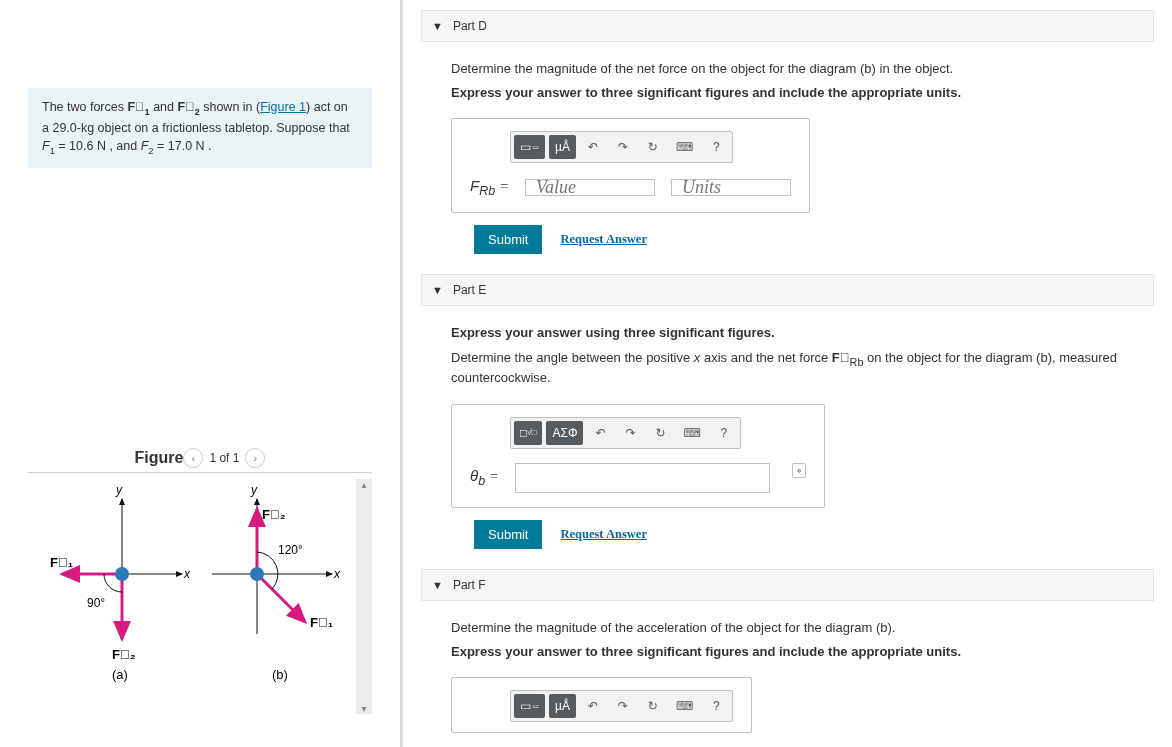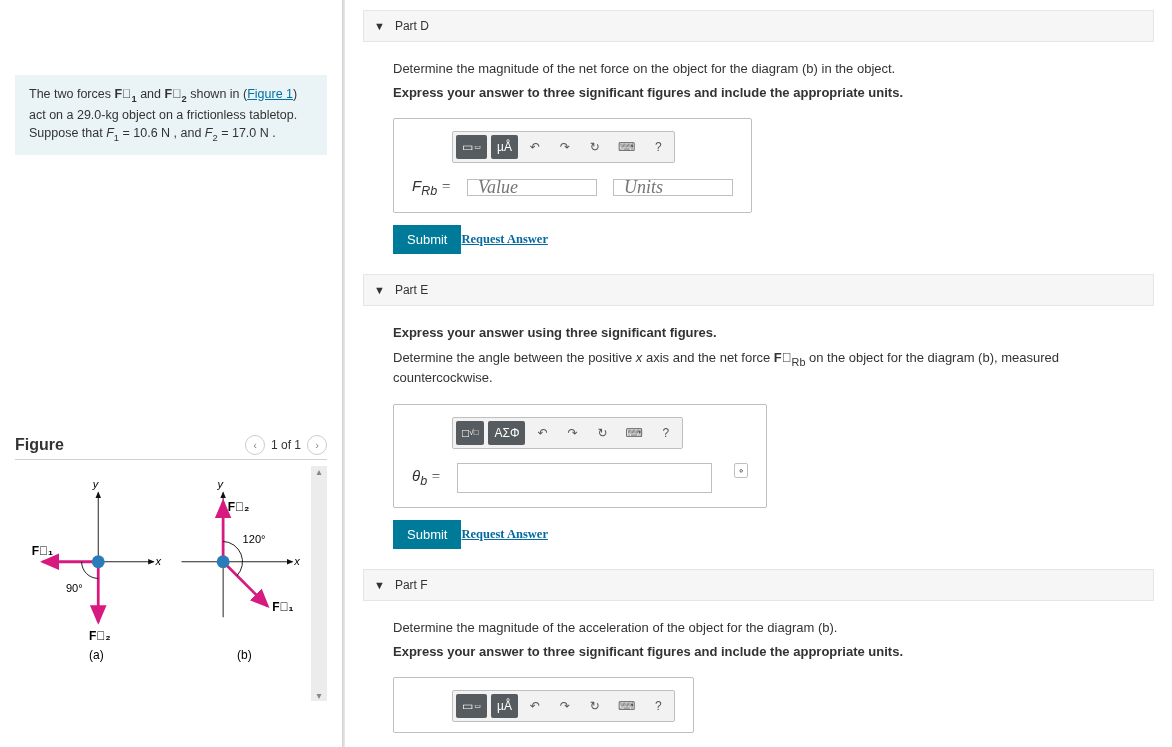--- a/index.html
+++ b/index.html
@@ -1,24 +1,24 @@
 <!DOCTYPE html>
 <html><head>
 <meta charset="utf-8">
 <style>
   * { box-sizing: border-box; margin: 0; padding: 0; font-family: Arial, Helvetica, sans-serif; }
   body { display: flex; width: 1172px; height: 747px; font-size: 13px; color: #333; background:#fff; }
-  .left { width: 342px; padding: 15px; position: relative; }
+  .left { width: 400px; padding: 28px; position: relative; }
   .divider { width: 3px; background: linear-gradient(to right,#d0d0d0,#eaeaea); }
   .right { flex: 1; padding: 0 18px 0 18px; overflow: hidden; }
   .problem-statement { background: #eaf4f7; padding: 10px 14px; font-size: 12.5px; line-height: 1.5; margin-top: 60px; margin-bottom: 20px; }
   .problem-statement .link { color: #0071a3; text-decoration: underline; cursor:pointer; }
   .fvec { font-weight:bold; font-style:normal; }
   .sub { font-size: 0.75em; vertical-align: sub; }
-  .figure-header { display:flex; align-items:center; justify-content:space-between; margin-top: 280px; border-bottom:1px solid #d0d0d0; padding-bottom:4px;}
+  .figure-header { display:flex; align-items:center; justify-content:center; margin-top: 280px; border-bottom:1px solid #d0d0d0; padding-bottom:4px;}
   .figure-header h3 { font-size: 16px; font-weight:bold; }
   .figure-nav { display:flex; align-items:center; gap:6px; font-size:12px; color:#333;}
   .circ-btn { width:20px; height:20px; border:1px solid #ccc; border-radius:50%; background:#fff; display:flex; align-items:center; justify-content:center; cursor:pointer; color:#888; font-size:11px;}
   .figure-area { position:relative; height:235px; border-right:16px solid #ececec; margin-top:6px;}
   .figure-area .scroll-arrow { position:absolute; right:-14px; width:12px; text-align:center; color:#888; font-size:10px;}
   .figure-area .scroll-arrow.up{ top:0;}
   .figure-area .scroll-arrow.down{ bottom:0;}
   svg.diagram { width: 100%; height: 210px; }
   .part { margin-top: 10px; }
   .part-header { display:flex; align-items:center; gap:10px; background:#f6f6f6; border:1px solid #e5e5e5; padding:8px 10px; }
@@ -31,21 +31,21 @@
   .toolbar { background:#f2f2f2; border:1px solid #bfbfbf; border-radius:2px; display:inline-flex; align-items:center; padding:3px; gap:4px; margin: 0 0 14px 40px;}
   .tool { background:#555b5e; color:#fff; border-radius:2px; padding:4px 6px; font-size:12px; cursor:pointer; display:inline-flex; align-items:center; justify-content:center; min-width:26px; height:24px;}
   .tool.light { background:transparent; color:#555; }
   .inputs-row { display:flex; align-items:center; gap:16px;}
   .var-label { font-style: italic; font-family: 'Times New Roman', serif; font-size:15px;}
   .val-input { border:1px solid #bfbfbf; height:17px; font-size:18px; font-style:italic; color:#9a9a9a; font-family:'Times New Roman',serif; padding:0 10px; }
   .val-input.v1{ width:130px;}
   .val-input.v2{ width:120px;}
   .wide-input { border:1px solid #bfbfbf; height:30px; width:255px; padding:0 8px; font-family:'Times New Roman',serif;}
   .deg-unit { border:1px solid #bfbfbf; border-radius:2px; padding:1px 3px; font-size:10px; margin-left:6px; align-self:flex-start;}
-  .actions { margin-top:12px; display:flex; align-items:center; }
+  .actions { margin-top:12px; display:flex; align-items:center; gap:18px;margin-left:23px;}
   .submit-btn { background:#007a99; color:#fff; border:none; padding:7px 14px; font-size:13px; cursor:pointer;}
   .req-link { color:#0369a1; text-decoration:underline; font-size:12.5px; font-weight:bold; cursor:pointer;font-family:Liberation Serif, serif;}
 </style>
 </head>
 <body>
 
 <div class="left">
   <div class="problem-statement">
     The two forces <span class="fvec">F⃗<span class="sub">1</span></span> and <span class="fvec">F⃗<span class="sub">2</span></span> shown in (<span class="link">Figure 1</span>) act on a 29.0-kg object on a frictionless tabletop. Suppose that <i>F</i><span class="sub">1</span> = 10.6&nbsp;N , and <i>F</i><span class="sub">2</span> = 17.0&nbsp;N .
   </div>

